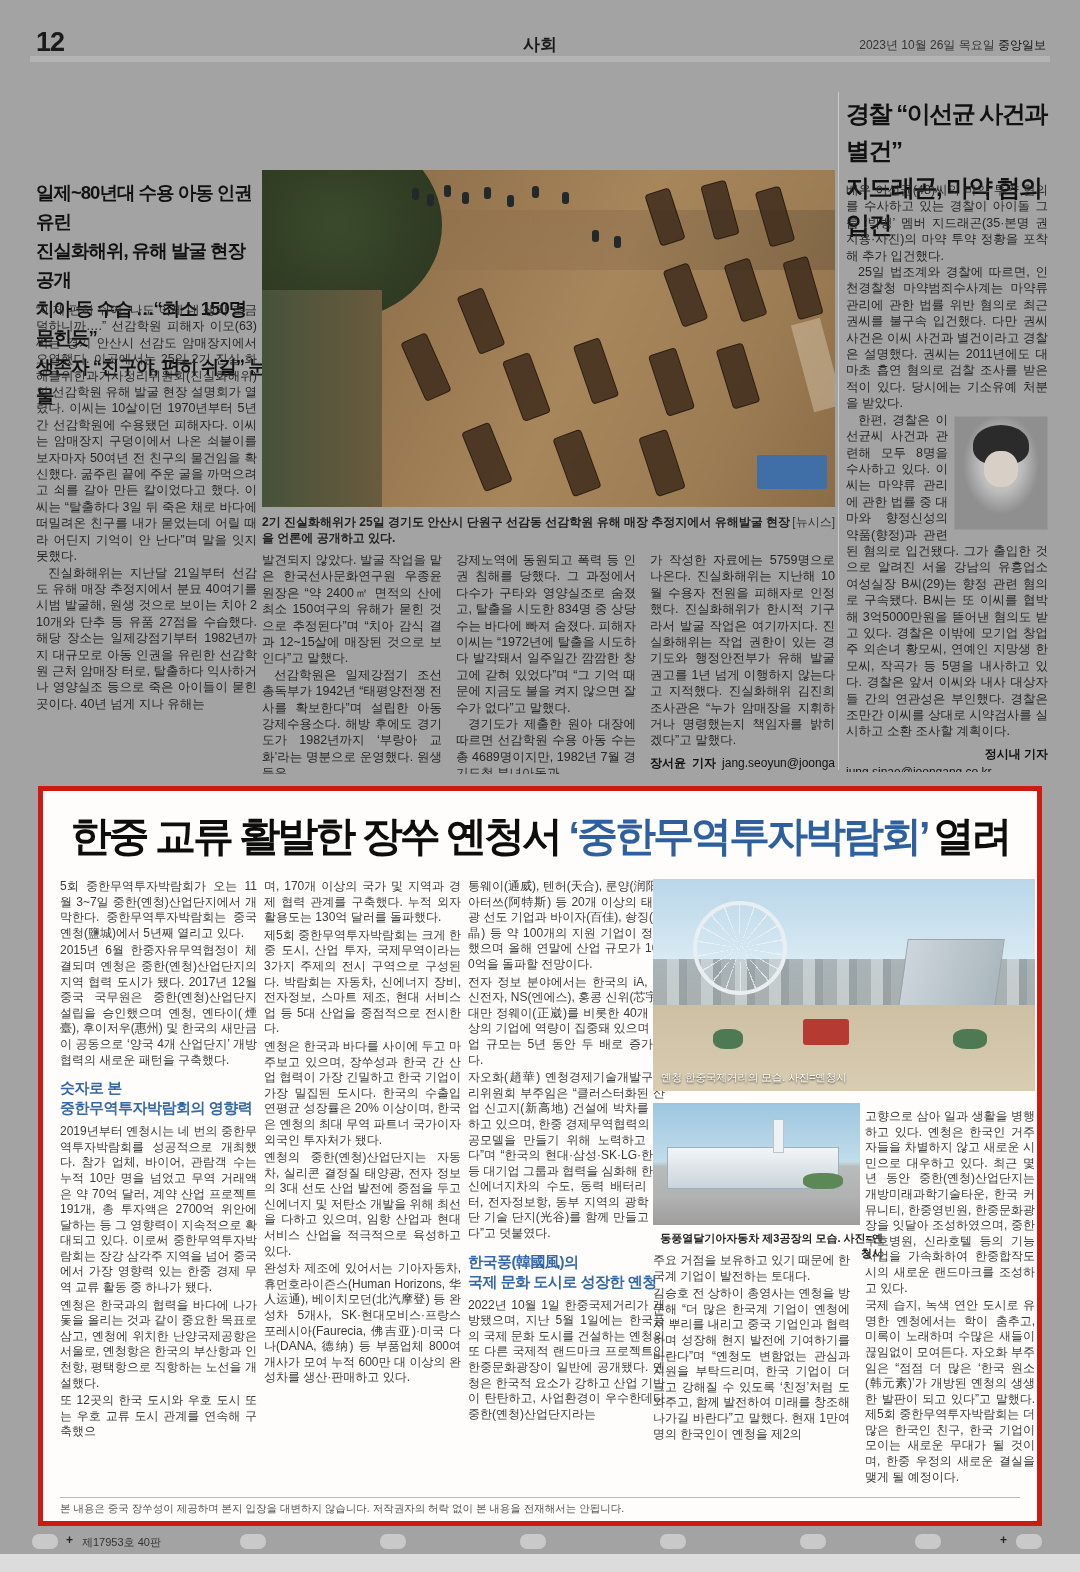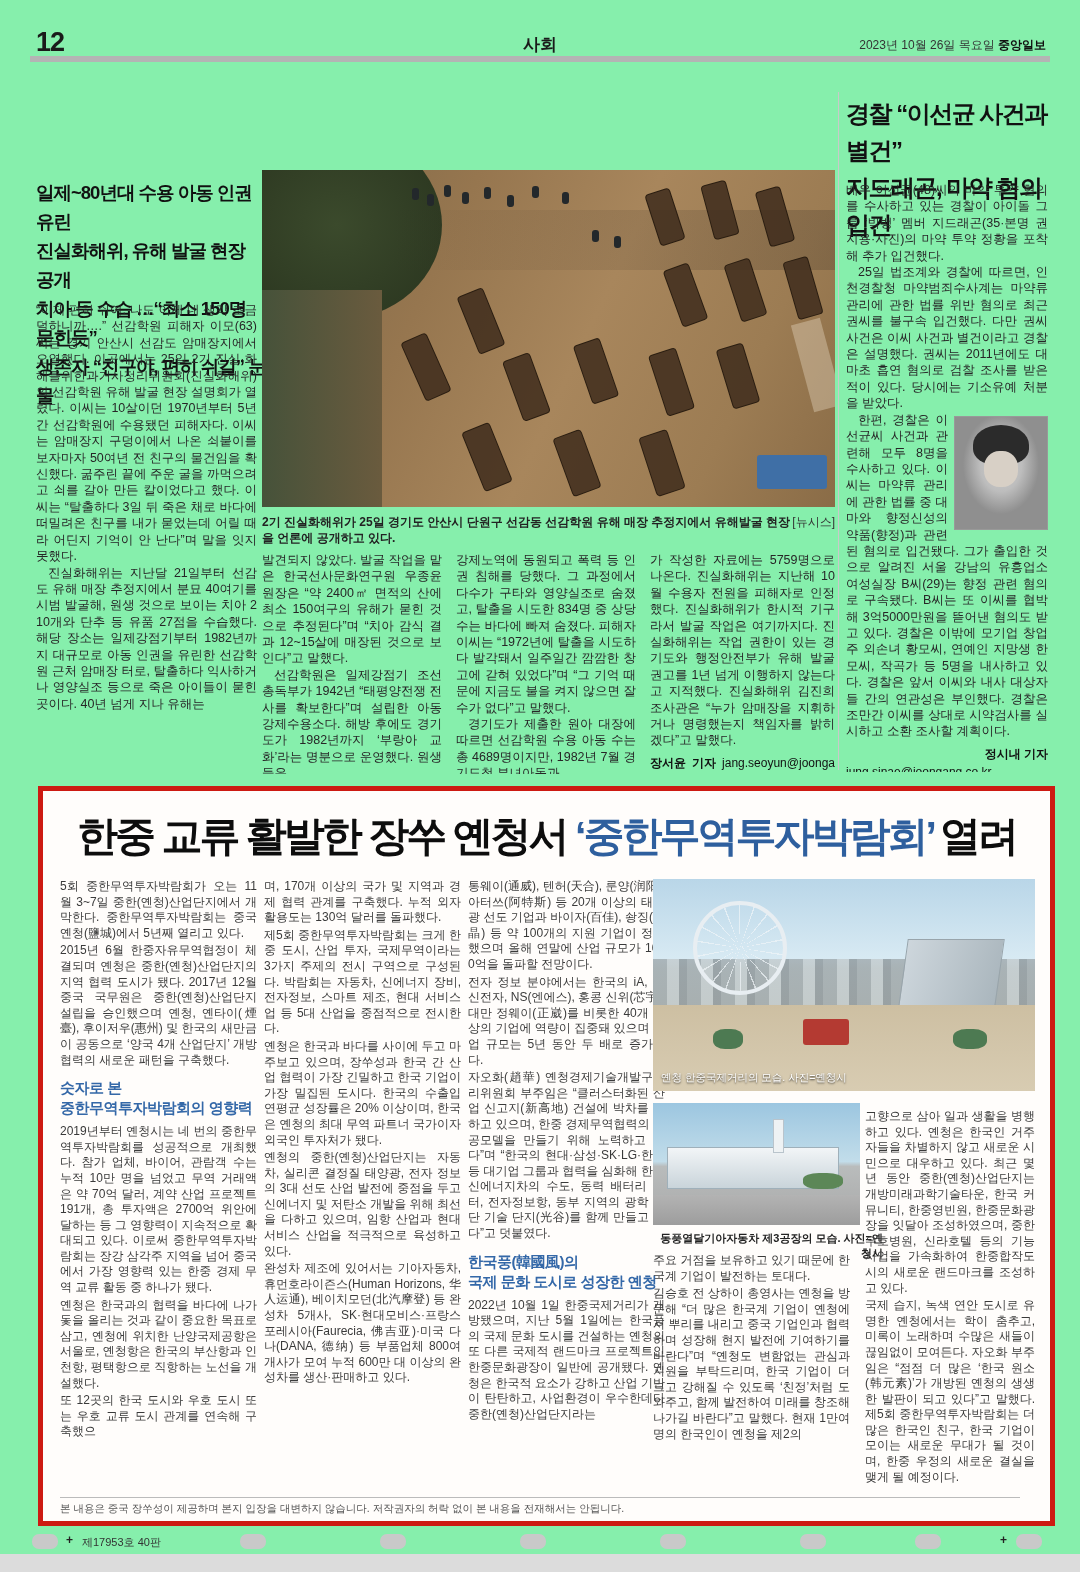--- a/index.html
+++ b/index.html
@@ -1,23 +1,23 @@
 <!DOCTYPE html>
 <html><head>
 <meta charset="utf-8">
 <style>
   html,body{margin:0;padding:0;background:#ffffff;}
-  .page{position:relative;width:1080px;height:1572px;background:#86efac;overflow:hidden;
+  .page{position:relative;width:1080px;height:1572px;background:#a3a3a3;overflow:hidden;
         font-family:"Liberation Sans","DejaVu Sans",sans-serif;color:#1a1a1a;}
   .abs{position:absolute;}
   
   .pagenum{font-size:27px;font-weight:700;letter-spacing:-1px;}
   .section{font-size:17px;font-weight:700;text-align:center;width:100%;}
   .dateline{font-size:12px;color:#333;text-align:right;}
-  .dateline b{font-weight:700;color:#111;margin-top:40px;}
+  .dateline b{font-weight:400;color:#111;margin-top:40px;}
   .hrule{background:#b4b4b4;}
   
   .main-head{font-size:45px;font-weight:900;letter-spacing:-3px;color:#0d0d0d;white-space:nowrap;}
   .side-head{font-size:24px;font-weight:700;letter-spacing:-1.5px;line-height:37px;color:#111;}
   .vrule{width:1px;background:#c9c9c9;}
   
   .subhead{font-size:18.5px;font-weight:700;letter-spacing:-1px;line-height:29px;color:#111;}
   
   .bt{font-size:12.5px;line-height:16.4px;text-align:justify;color:#262626;word-break:break-all;overflow:hidden;}
   .bt p{margin:0;}
@@ -144,21 +144,21 @@
         linear-gradient(#7a7a7a,#4c4c4c);border:1px solid #999;">
         <span style="display:block;width:56px;height:40px;margin:8px auto 0;background:#2b2b2b;border-radius:50% 50% 40% 40%;"></span>
         <span style="display:block;width:34px;height:36px;margin:-14px auto 0;background:#d8d0c6;border-radius:45%;"></span>
       </span>
       <span>한편, 경찰은 이선균씨 사건과 관련해 모두 8명을 수사하고 있다. 이씨는 마약류 관리에 관한 법률 중 대마와 향정신성의약품(향정)과 관련된 혐의로 입건됐다. 그가 출입한 것으로 알려진 서울 강남의 유흥업소 여성실장 B씨(29)는 향정 관련 혐의로 구속됐다. B씨는 또 이씨를 협박해 3억5000만원을 뜯어낸 혐의도 받고 있다. 경찰은 이밖에 모기업 창업주 외손녀 황모씨, 연예인 지망생 한모씨, 작곡가 등 5명을 내사하고 있다. 경찰은 앞서 이씨와 내사 대상자들 간의 연관성은 부인했다. 경찰은 조만간 이씨를 상대로 시약검사를 실시하고 소환 조사할 계획이다.</span>
     </p>
     <div class="byline" style="text-align:right;"><b>정시내 기자</b></div>
     <div class="byline" style="margin-top:2px;">jung.sinae@joongang.co.kr</div>
   </div>
 
-  <div class="abs adbox" style="left:38px;top:786px;width:994px;height:730px;padding-left:13px;">
+  <div class="abs adbox" style="left:38px;top:786px;width:994px;height:730px;">
 
     <div class="abs ad-head" style="left:0;top:18px;width:100%;">
       <span>한중 교류 활발한 장쑤 옌청서 </span><span class="blue">‘중한무역투자박람회’</span><span> 열려</span>
     </div>
 
     <div class="abs adt" style="left:17px;top:88px;width:197px;height:612px;">
       <p>5회 중한무역투자박람회가 오는 11월 3~7일 중한(옌청)산업단지에서 개막한다. 중한무역투자박람회는 중국 옌청(鹽城)에서 5년째 열리고 있다.</p>
       <p>2015년 6월 한중자유무역협정이 체결되며 옌청은 중한(옌청)산업단지의 지역 협력 도시가 됐다. 2017년 12월 중국 국무원은 중한(옌청)산업단지 설립을 승인했으며 옌청, 옌타이(煙臺), 후이저우(惠州) 및 한국의 새만금이 공동으로 ‘양국 4개 산업단지’ 개방 협력의 새로운 패턴을 구축했다.</p>
       <div class="ad-sub">
         <div>숫자로 본</div>

